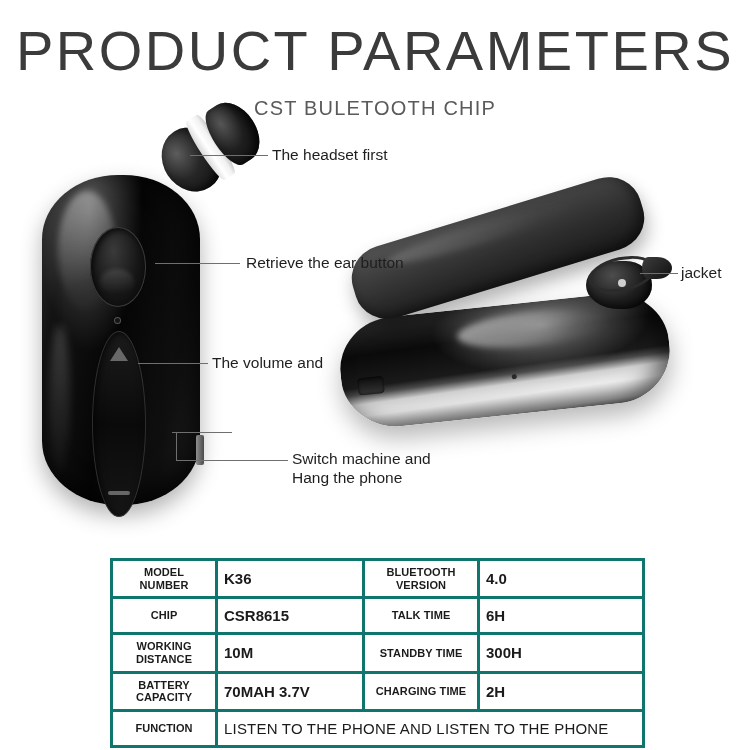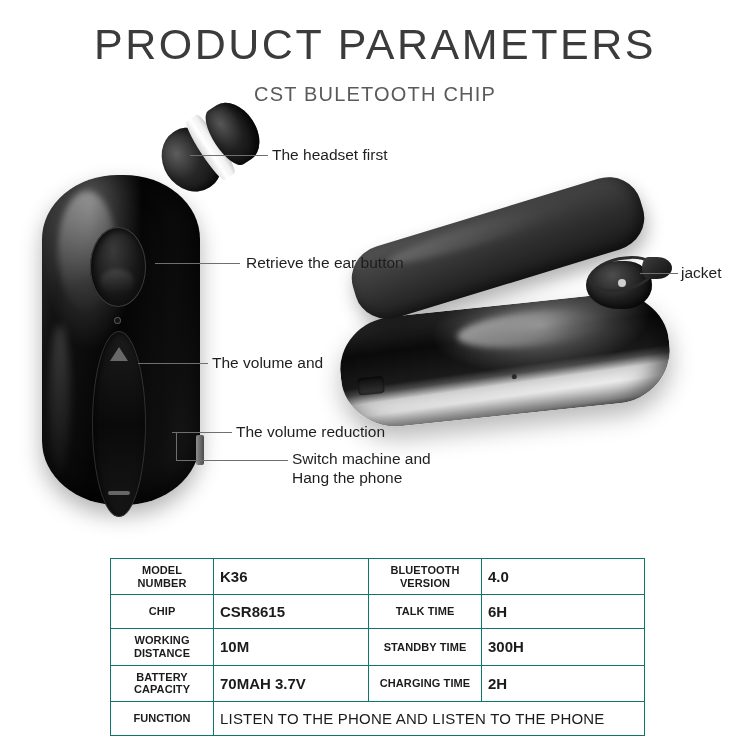--- a/index.html
+++ b/index.html
@@ -9,21 +9,21 @@
     font-family:"Liberation Sans", sans-serif;
     color:#1a1a1a;
     overflow:hidden;
     position:relative;
   }
   .page{position:relative;width:750px;height:750px;}
 
   
   .header{position:absolute;left:0;top:0;width:750px;text-align:center;}
   .title{
-    font-size:43px;
+    font-size:56px;
     font-weight:300;
     letter-spacing:2.5px;
     color:#3b3b3b;
     margin:0;
     padding-top:22px;
     line-height:1.05;
     font-family:"Liberation Sans", sans-serif;
   }
   .subtitle{
     font-size:20px;
@@ -188,21 +188,21 @@
   .leader{position:absolute;height:1px;background:#6f6f6f;}
   .leader-v{position:absolute;width:1px;background:#6f6f6f;}
 
   
   .spec-wrap{position:absolute;left:110px;top:558px;width:535px;}
   table.spec{
     width:535px;border-collapse:collapse;table-layout:fixed;
     font-size:11.5px;color:#1b1b1b;
   }
   table.spec td{
-    border:1px solid #0f766e;
+    border:3px solid #0f766e;
     padding:5px 6px;
     vertical-align:middle;
     height:23px;
   }
   td.lbl{
     text-align:center;font-weight:700;font-size:11px;line-height:1.15;
     letter-spacing:.1px;width:90px;
   }
   td.val{
     text-align:left;font-size:15px;font-weight:700;padding-left:10px;
@@ -267,21 +267,20 @@
     <div class="leader" style="left:176px;top:360px;width:112px;"></div>
     <div class="leader-v" style="left:176px;top:332px;height:28px;"></div>
     <div class="leader" style="left:640px;top:173px;width:38px;"></div>
 
     <div class="callout" style="left:272px;top:46px;">The headset first</div>
 
     <div class="callout" style="left:246px;top:154px;">Retrieve the ear button</div>
 
     <div class="callout" style="left:212px;top:254px;">The volume and</div>
 
-    <div class="callout" style="left:236px;top:323px;">The volume reduction</div>
 
     <div class="callout" style="left:292px;top:350px;">Switch machine and
 Hang the phone</div>
 
     <div class="callout" style="left:681px;top:164px;">jacket</div>
   </div>
 
   <div class="spec-wrap">
     <table class="spec">
       <tbody>

